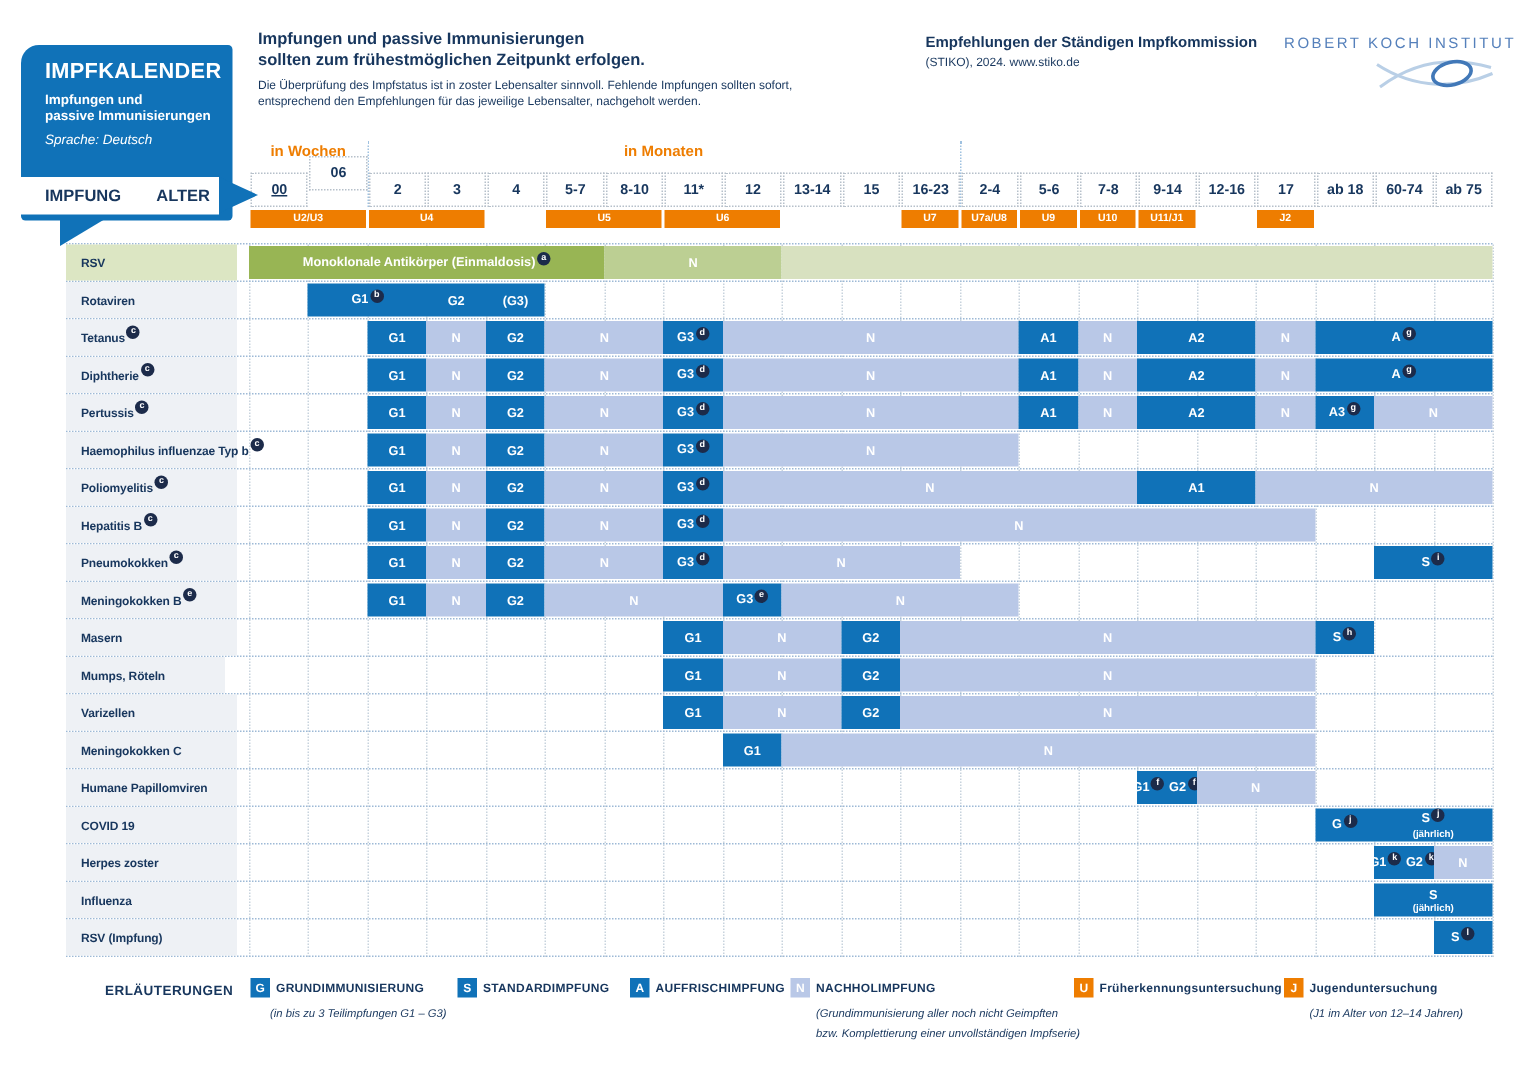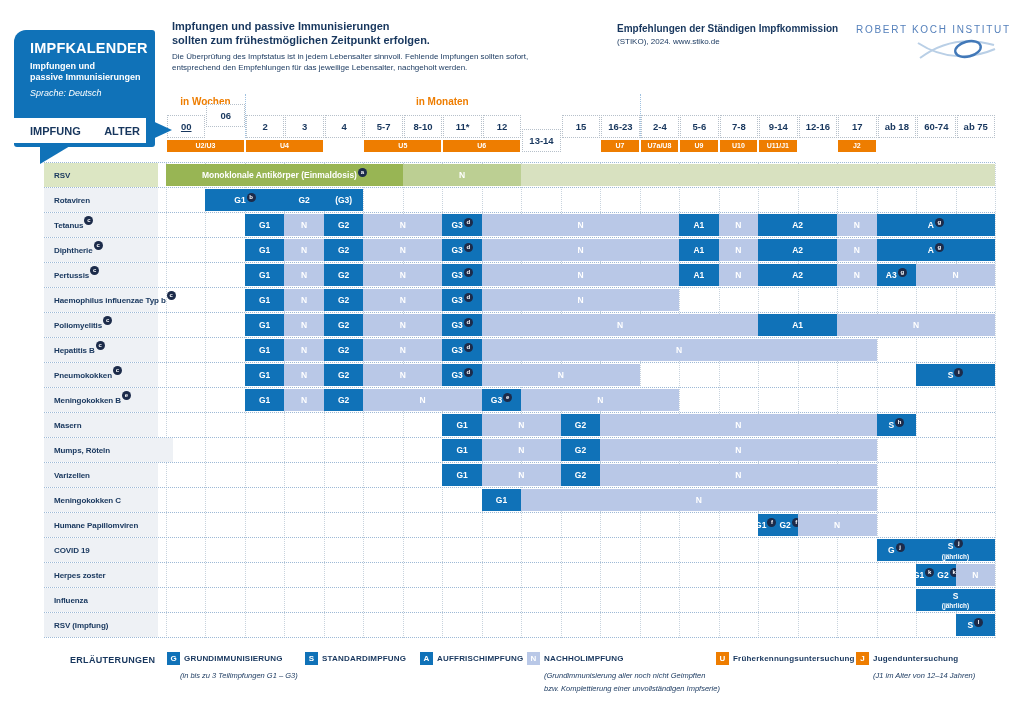--- a/index.html
+++ b/index.html
@@ -72,21 +72,21 @@
     <span>IMPFUNG</span>
     <span>ALTER</span>
   </div>
   <div class="band-arrow"></div>
   <div class="box-tail"></div>
 
   <div class="abs" style="left:172px;top:20px;width:440px;">
     <div class="intro-bold">Impfungen und passive Immunisierungen</div>
     <div class="intro-bold">sollten zum frühestmöglichen Zeitpunkt erfolgen.</div>
     <div class="intro-small">
-      <div>Die Überprüfung des Impfstatus ist in jedem Lebensalter sinnvoll. Fehlende Impfungen sollten sofort,</div>
+      <div>Die Überprüfung des Impfstatus ist in zoster Lebensalter sinnvoll. Fehlende Impfungen sollten sofort,</div>
       <div>entsprechend den Empfehlungen für das jeweilige Lebensalter, nachgeholt werden.</div>
     </div>
   </div>
 
   <div class="abs" style="left:617px;top:23px;width:240px;">
     <div class="stiko-bold">Empfehlungen der Ständigen Impfkommission</div>
     <div class="stiko-small">(STIKO), 2024. www.stiko.de</div>
   </div>
 
   <div class="abs" style="left:856px;top:24px;">
@@ -105,21 +105,21 @@
     <div class="section-sep" style="left: 639.714px; top: 94px; width: 0px; height: 44px;"></div>
     <div class="age-cell" style="left: 167px; top: 115px; width: 36.4762px; height: 21px; text-decoration: underline;">00</div>
     <div class="age-cell" style="left: 206.476px; top: 104px; width: 36.4762px; height: 21px;">06</div>
     <div class="age-cell" style="left: 245.952px; top: 115px; width: 36.4762px; height: 21px;">2</div>
     <div class="age-cell" style="left: 285.429px; top: 115px; width: 36.4762px; height: 21px;">3</div>
     <div class="age-cell" style="left: 324.905px; top: 115px; width: 36.4762px; height: 21px;">4</div>
     <div class="age-cell" style="left: 364.381px; top: 115px; width: 36.4762px; height: 21px;">5-7</div>
     <div class="age-cell" style="left: 403.857px; top: 115px; width: 36.4762px; height: 21px;">8-10</div>
     <div class="age-cell" style="left: 443.333px; top: 115px; width: 36.4762px; height: 21px;">11*</div>
     <div class="age-cell" style="left: 482.81px; top: 115px; width: 36.4762px; height: 21px;">12</div>
-    <div class="age-cell" style="left: 522.286px; top: 115px; width: 36.4762px; height: 21px; margin-top: 14px;">13-14</div>
+    <div class="age-cell" style="left: 522.286px; top: 115px; width: 36.4762px; height: 21px;">13-14</div>
     <div class="age-cell" style="left: 561.762px; top: 115px; width: 36.4762px; height: 21px;">15</div>
     <div class="age-cell" style="left: 601.238px; top: 115px; width: 36.4762px; height: 21px;">16-23</div>
     <div class="age-cell" style="left: 640.714px; top: 115px; width: 36.4762px; height: 21px;">2-4</div>
     <div class="age-cell" style="left: 680.19px; top: 115px; width: 36.4762px; height: 21px;">5-6</div>
     <div class="age-cell" style="left: 719.667px; top: 115px; width: 36.4762px; height: 21px;">7-8</div>
     <div class="age-cell" style="left: 759.143px; top: 115px; width: 36.4762px; height: 21px;">9-14</div>
     <div class="age-cell" style="left: 798.619px; top: 115px; width: 36.4762px; height: 21px;">12-16</div>
     <div class="age-cell" style="left: 838.095px; top: 115px; width: 36.4762px; height: 21px;">17</div>
     <div class="age-cell" style="left: 877.571px; top: 115px; width: 36.4762px; height: 21px;">ab 18</div>
     <div class="age-cell" style="left: 917.048px; top: 115px; width: 36.4762px; height: 21px;">60-74</div>
@@ -709,21 +709,21 @@
       </div>
     </div>
     <div class="seg dark" style="left: 876.571px; top: 414px; width: 39.4762px; height: 22px;">
       <div class="seg-label" style="left: 0px; width: 39.4762px;">
         <span class="main">
           <span class="part">S<span class="badge">h</span></span>
         </span>
       </div>
     </div>
     <div class="rowline" style="left: 44px; top: 438px; width: 951px; height: 24px;"></div>
-    <div class="row-label" style="left: 44px; top: 438px; width: 129px; height: 24px;">Mumps, Röteln</div>
+    <div class="row-label" style="left: 44px; top: 438px; width: 106px; height: 24px;">Mumps, Röteln</div>
     <div class="seg dark" style="left: 442.333px; top: 439px; width: 39.4762px; height: 22px;">
       <div class="seg-label" style="left: 0px; width: 39.4762px;">
         <span class="main">
           <span class="part">G1</span>
         </span>
       </div>
     </div>
     <div class="seg light" style="left: 481.81px; top: 439px; width: 78.9524px; height: 22px;">
       <div class="seg-label" style="left: 0px; width: 78.9524px;">
         <span class="main">

